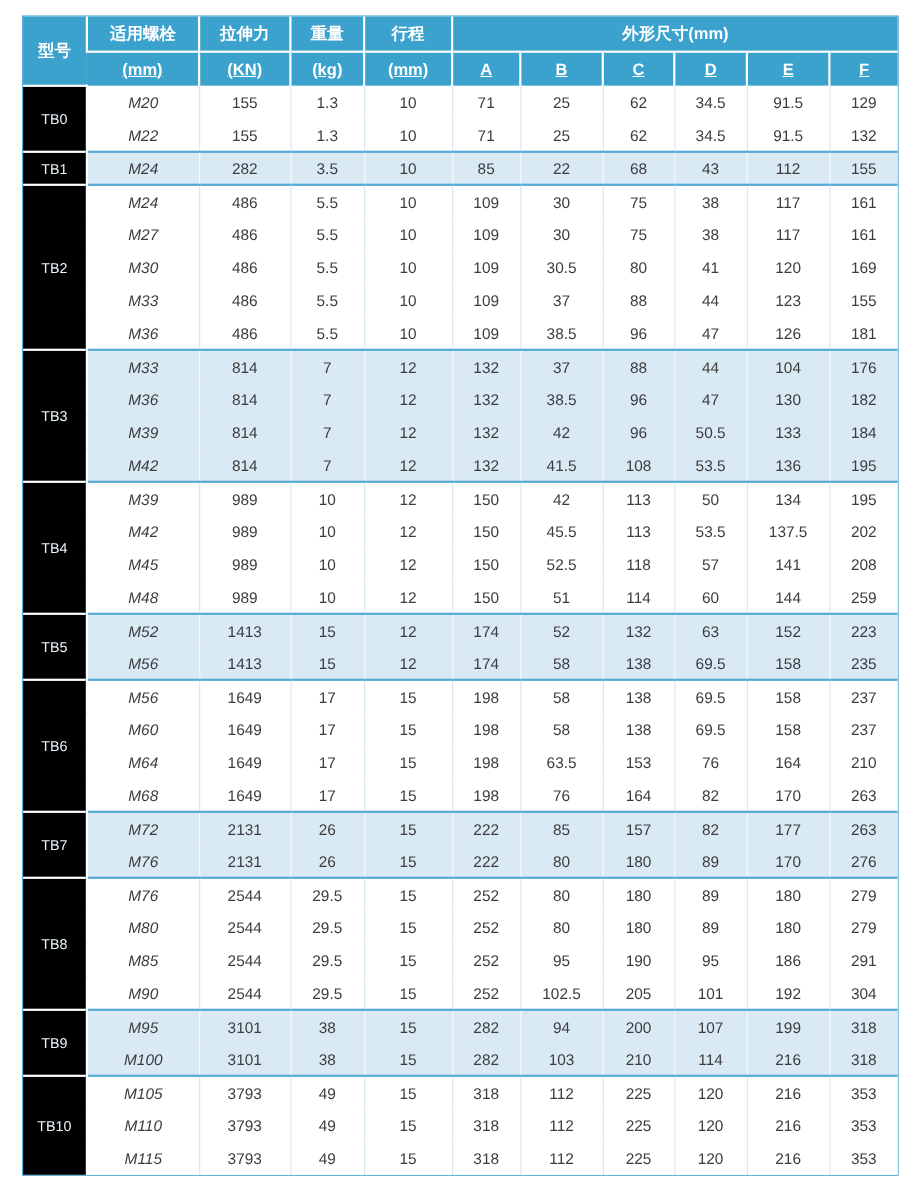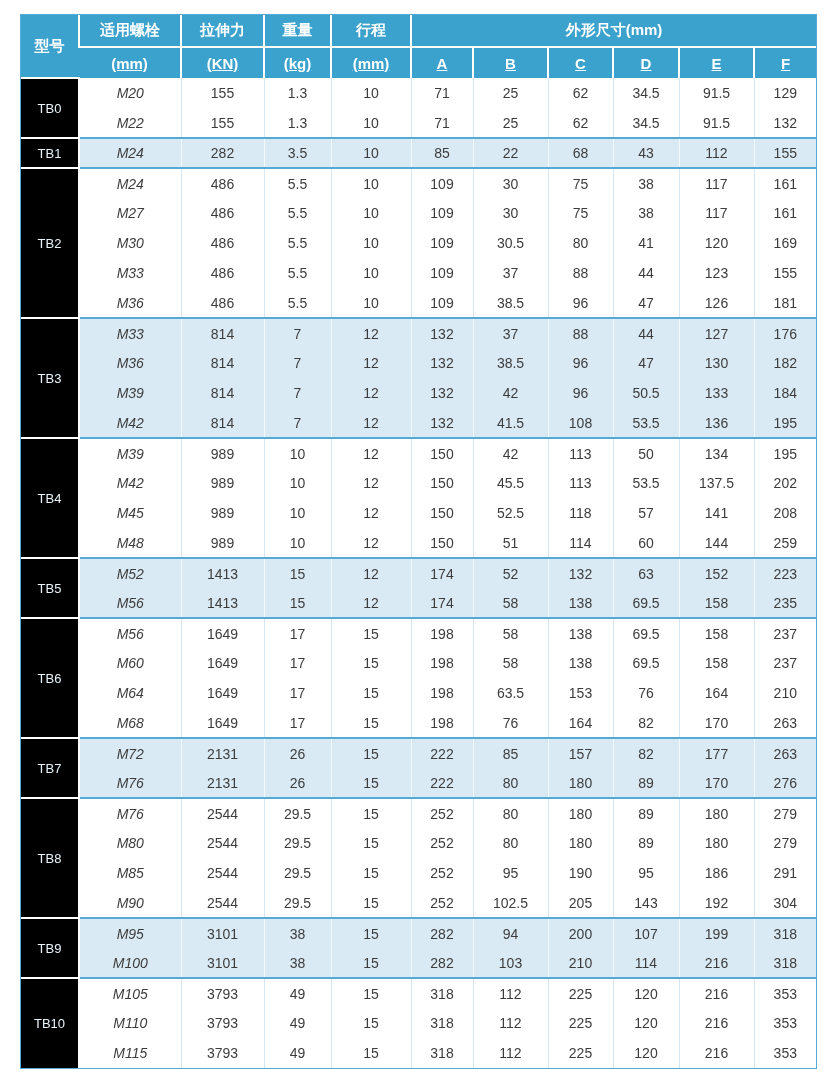--- a/index.html
+++ b/index.html
@@ -182,21 +182,21 @@
           <tr class="shaded group-start">
             <th rowspan="4" class="model">TB3</th>
             <td class="first-data">M33</td>
             <td>814</td>
             <td>7</td>
             <td>12</td>
             <td>132</td>
             <td>37</td>
             <td>88</td>
             <td>44</td>
-            <td>127</td>
+            <td>104</td>
             <td>176</td>
           </tr>
           <tr class="shaded">
             <td class="first-data">M36</td>
             <td>814</td>
             <td>7</td>
             <td>12</td>
             <td>132</td>
             <td>38.5</td>
             <td>96</td>
@@ -414,21 +414,21 @@
             <td>291</td>
           </tr>
           <tr>
             <td class="first-data">M90</td>
             <td>2544</td>
             <td>29.5</td>
             <td>15</td>
             <td>252</td>
             <td>102.5</td>
             <td>205</td>
-            <td>143</td>
+            <td>101</td>
             <td>192</td>
             <td>304</td>
           </tr>
           <tr class="shaded group-start">
             <th rowspan="2" class="model">TB9</th>
             <td class="first-data">M95</td>
             <td>3101</td>
             <td>38</td>
             <td>15</td>
             <td>282</td>

